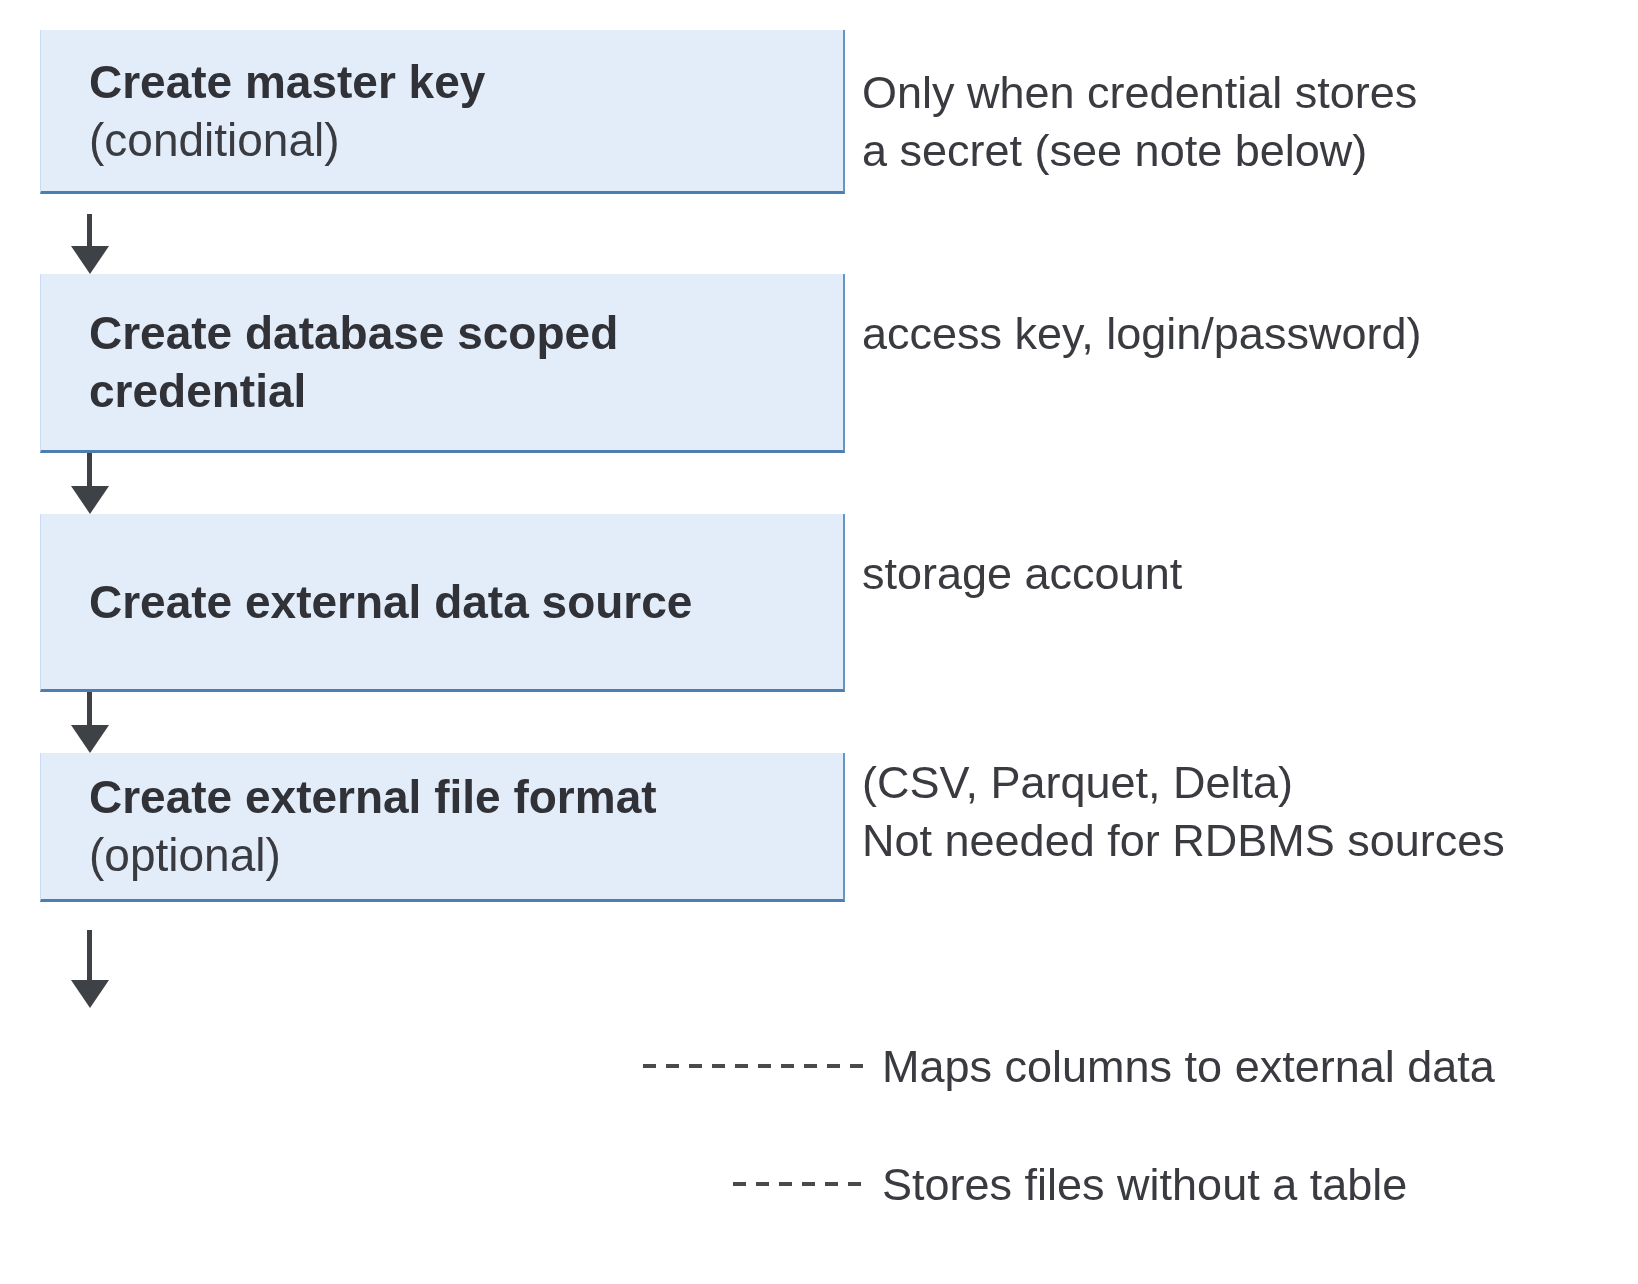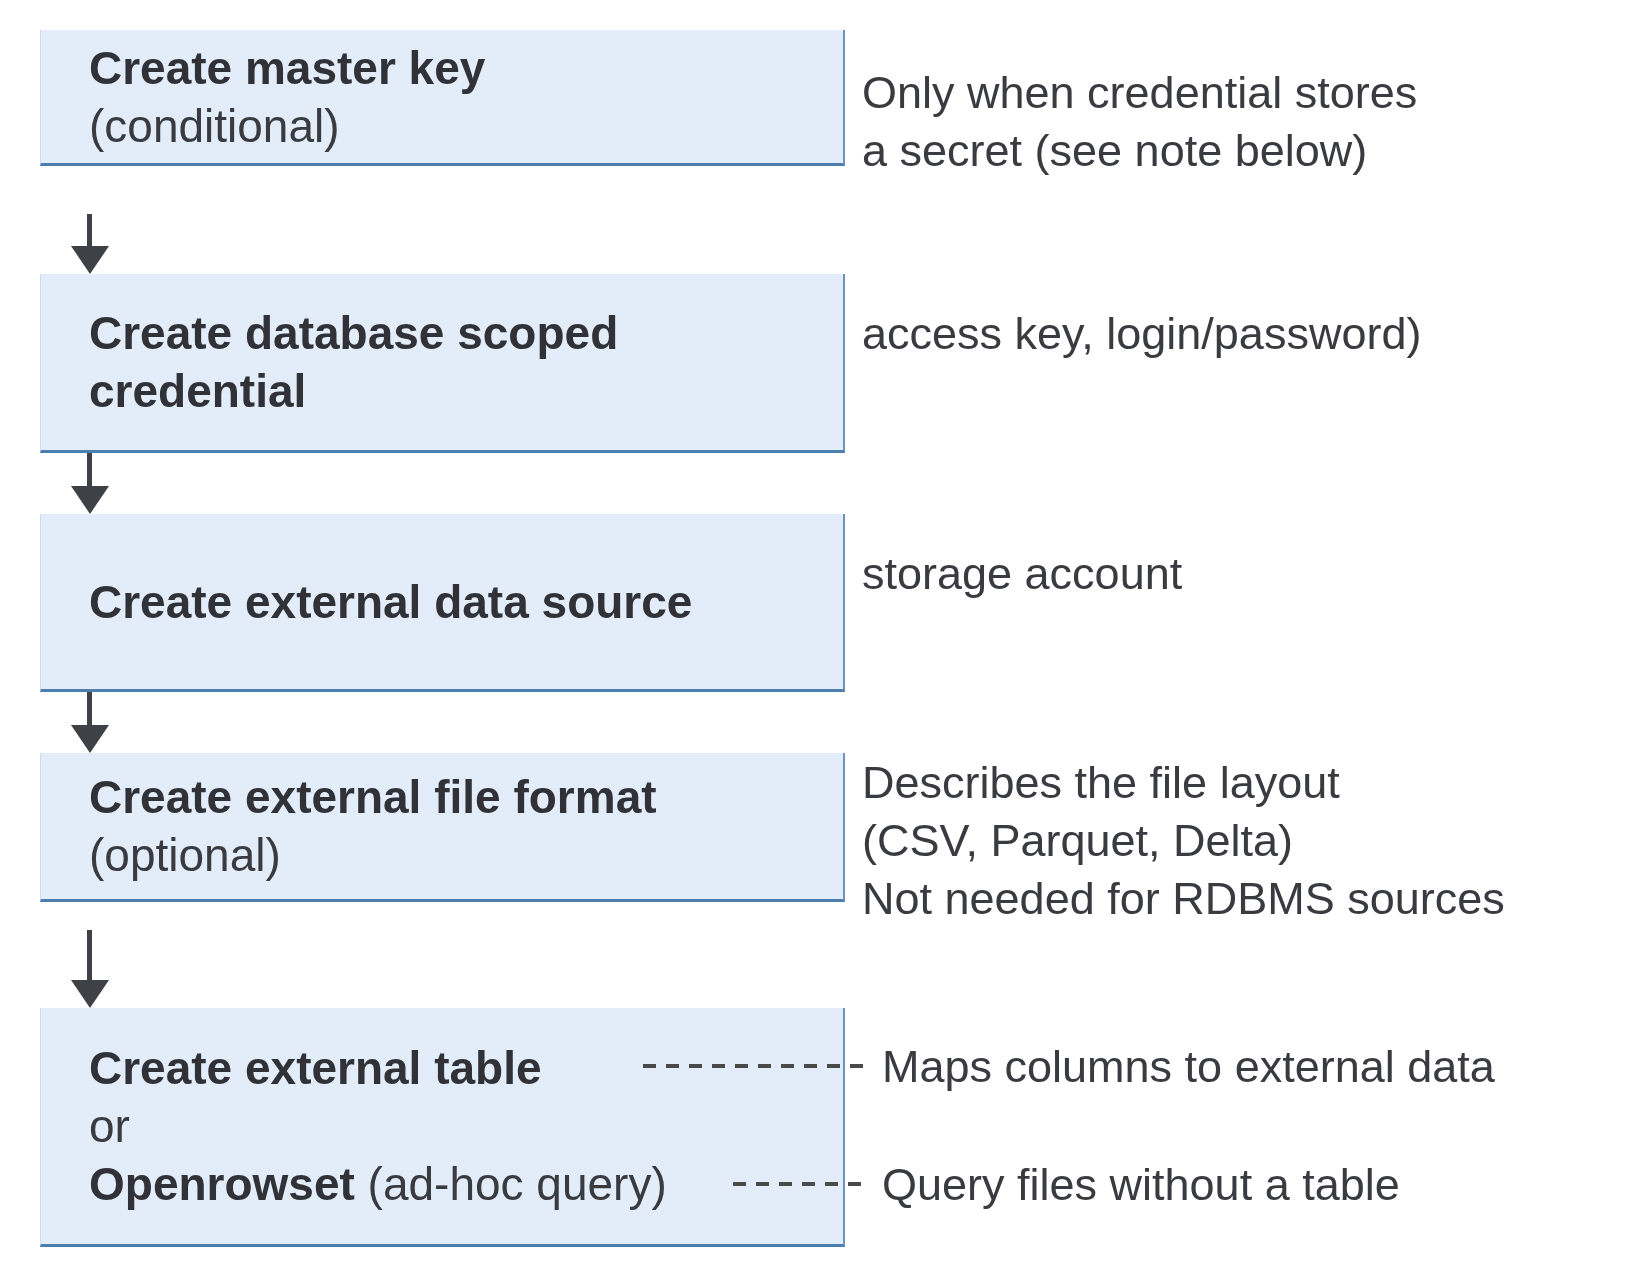--- a/index.html
+++ b/index.html
@@ -39,44 +39,39 @@
   .dash{
     position:absolute;height:4px;
     background:repeating-linear-gradient(90deg,var(--dash) 0 13px,transparent 13px 23px);
   }
 </style>
 </head>
 <body>
 
 <div class="canvas">
 
-  <div class="box" style="top:30px;height:136px;">
+  <div class="box" style="top:30px;height:164px;">
     <div class="ln b">Create master key</div>
     <div class="ln">(conditional)</div>
   </div>
 
   <div class="box" style="top:274px;height:179px;">
     <div class="ln b">Create database scoped</div>
     <div class="ln b">credential</div>
   </div>
 
   <div class="box" style="top:514px;height:178px;">
     <div class="ln b">Create external data source</div>
   </div>
 
   <div class="box" style="top:753px;height:149px;">
     <div class="ln b">Create external file format</div>
     <div class="ln">(optional)</div>
   </div>
 
-  <div class="box" style="top:1008px;height:239px;">
-    <div class="ln b">Create external table</div>
-    <div class="ln">or</div>
-    <div class="ln"><span class="b">Openrowset</span><span> (ad-hoc query)</span></div>
-  </div>
 
   <div class="arrow" style="top:214px;height:60px;">
     <div class="stem"></div>
     <div class="head"></div>
   </div>
   <div class="arrow" style="top:453px;height:61px;">
     <div class="stem"></div>
     <div class="head"></div>
   </div>
   <div class="arrow" style="top:692px;height:61px;">
@@ -95,29 +90,28 @@
 
   <div class="note" style="left:862px;top:305px;">
     <div>access key, login/password)</div>
   </div>
 
   <div class="note" style="left:862px;top:545px;">
     <div>storage account</div>
   </div>
 
   <div class="note" style="left:862px;top:754px;">
-    <div>Describes the file layout</div>
     <div>(CSV, Parquet, Delta)</div>
     <div>Not needed for RDBMS sources</div>
   </div>
 
   <div class="note" style="left:882px;top:1038px;">
     <div>Maps columns to external data</div>
   </div>
 
   <div class="note" style="left:882px;top:1156px;">
-    <div>Query files without a table</div>
+    <div>Stores files without a table</div>
   </div>
 
   <div class="dash" style="left:643px;top:1064px;width:220px;"></div>
   <div class="dash" style="left:733px;top:1182px;width:130px;"></div>
 
 </div>
 
 </body></html>

